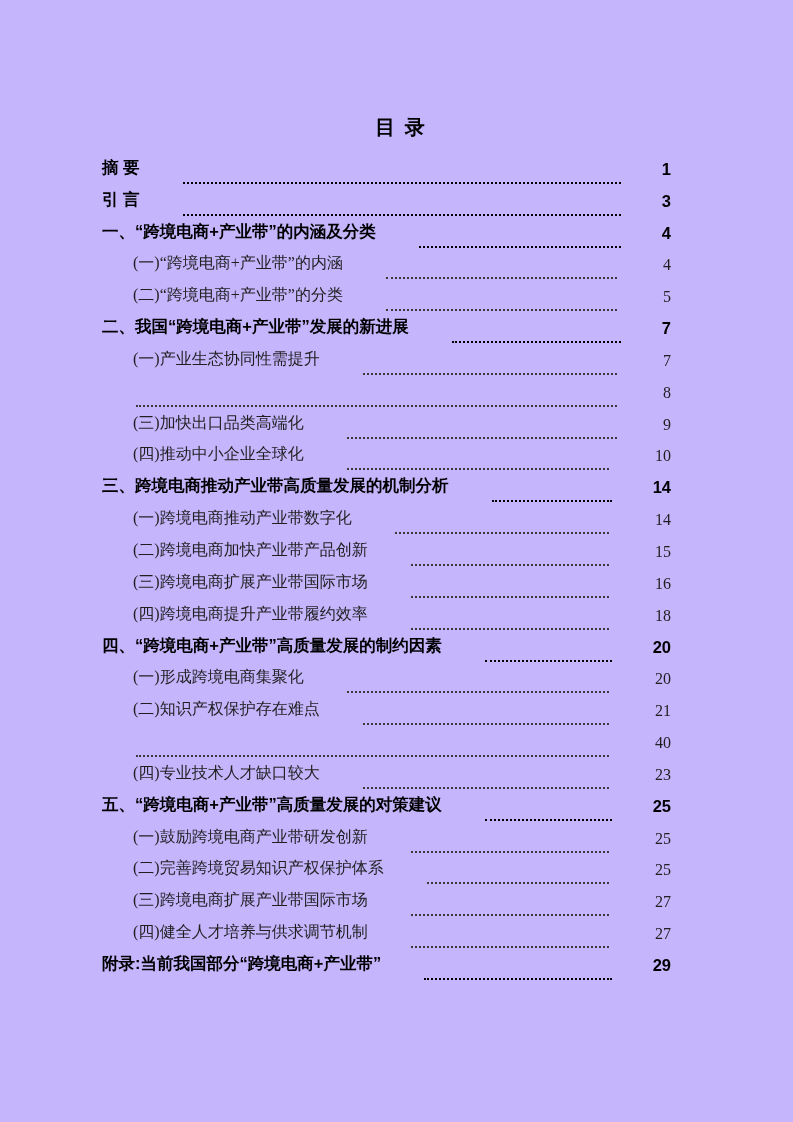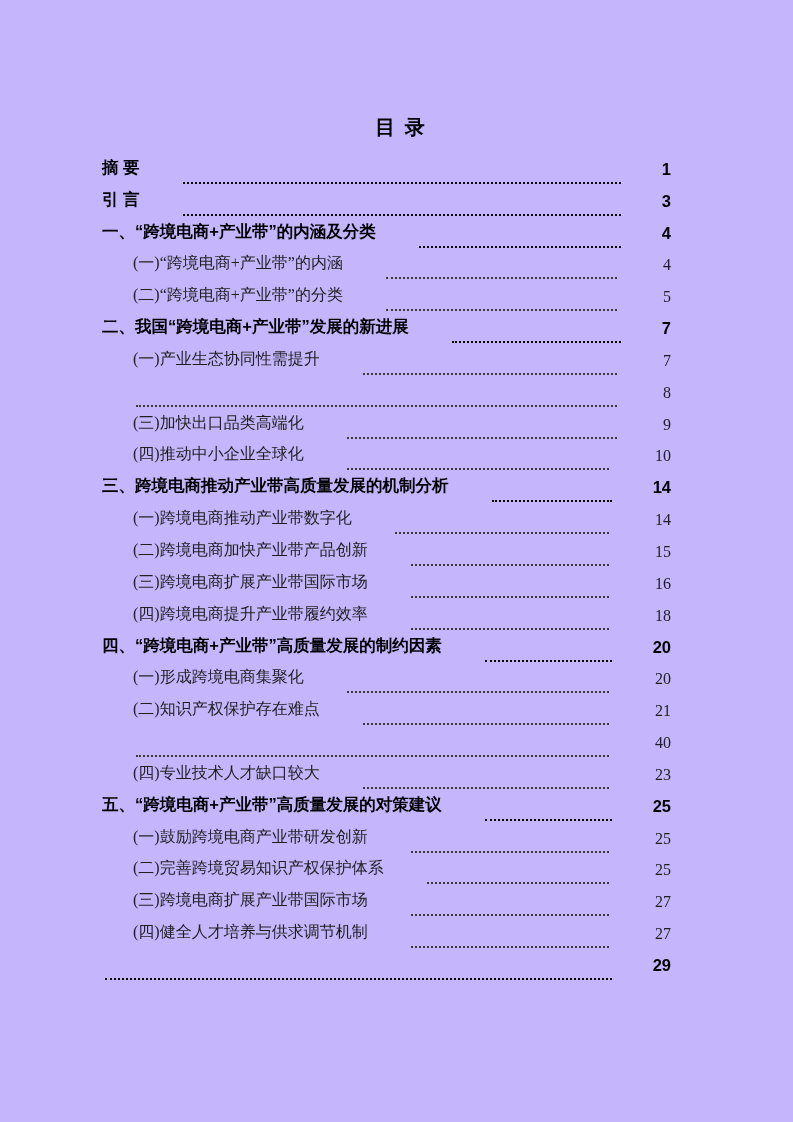--- a/index.html
+++ b/index.html
@@ -197,17 +197,18 @@
     <span class="label">(三)跨境电商扩展产业带国际市场</span>
     <span class="leader"></span>
     <span class="pagenum">27</span>
   </div>
       <div class="row lvl2">
     <span class="label">(四)健全人才培养与供求调节机制</span>
     <span class="leader"></span>
     <span class="pagenum">27</span>
   </div>
       <div class="row lvl1">
+    <span class="label">附录:当前我国部分“跨境电商+产业带”</span>
     <span class="leader"></span>
     <span class="pagenum">29</span>
   </div>
     </div>
 </div>
 
 </body></html>

